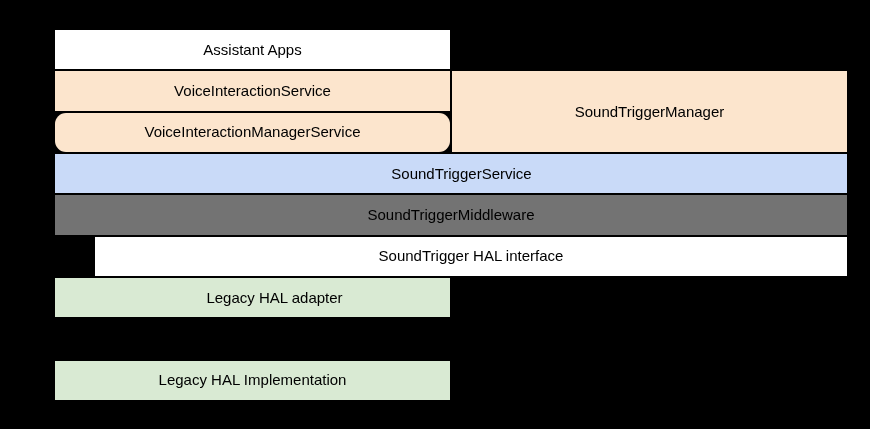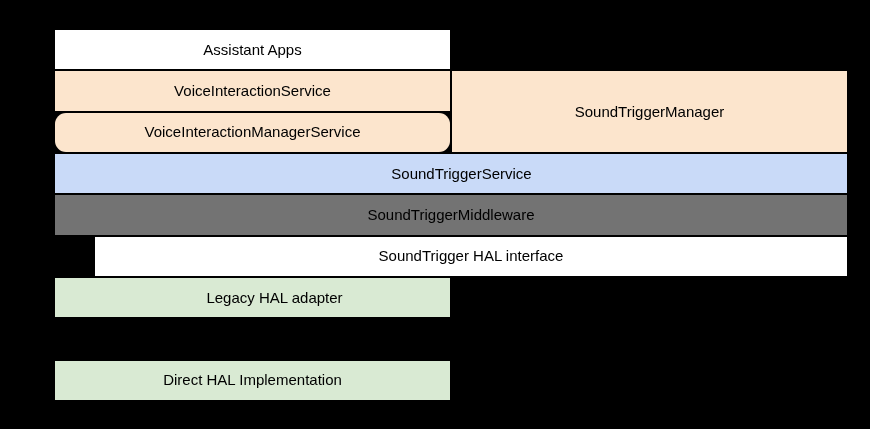--- a/index.html
+++ b/index.html
@@ -76,17 +76,17 @@
 
     <div class="cell fill-blue r4">SoundTriggerService</div>
 
     <div class="cell fill-yellow r5">SoundTriggerMiddleware</div>
 
     <div class="cell fill-white r6">SoundTrigger HAL interface</div>
 
     <div class="cell fill-green r7c1">Legacy HAL adapter</div>
 
 
-    <div class="cell fill-green r9c1">Direct HAL Implementation</div>
+    <div class="cell fill-green r9c1">Legacy HAL Implementation</div>
 
 
   </div>
 </div>
 
 </body></html>

